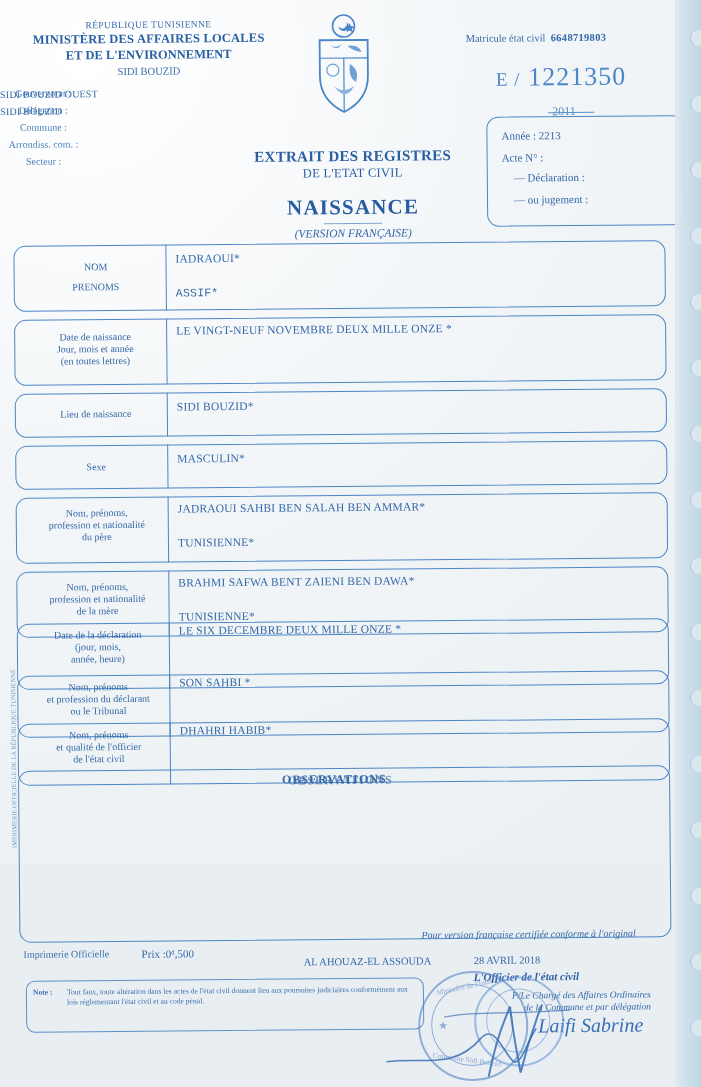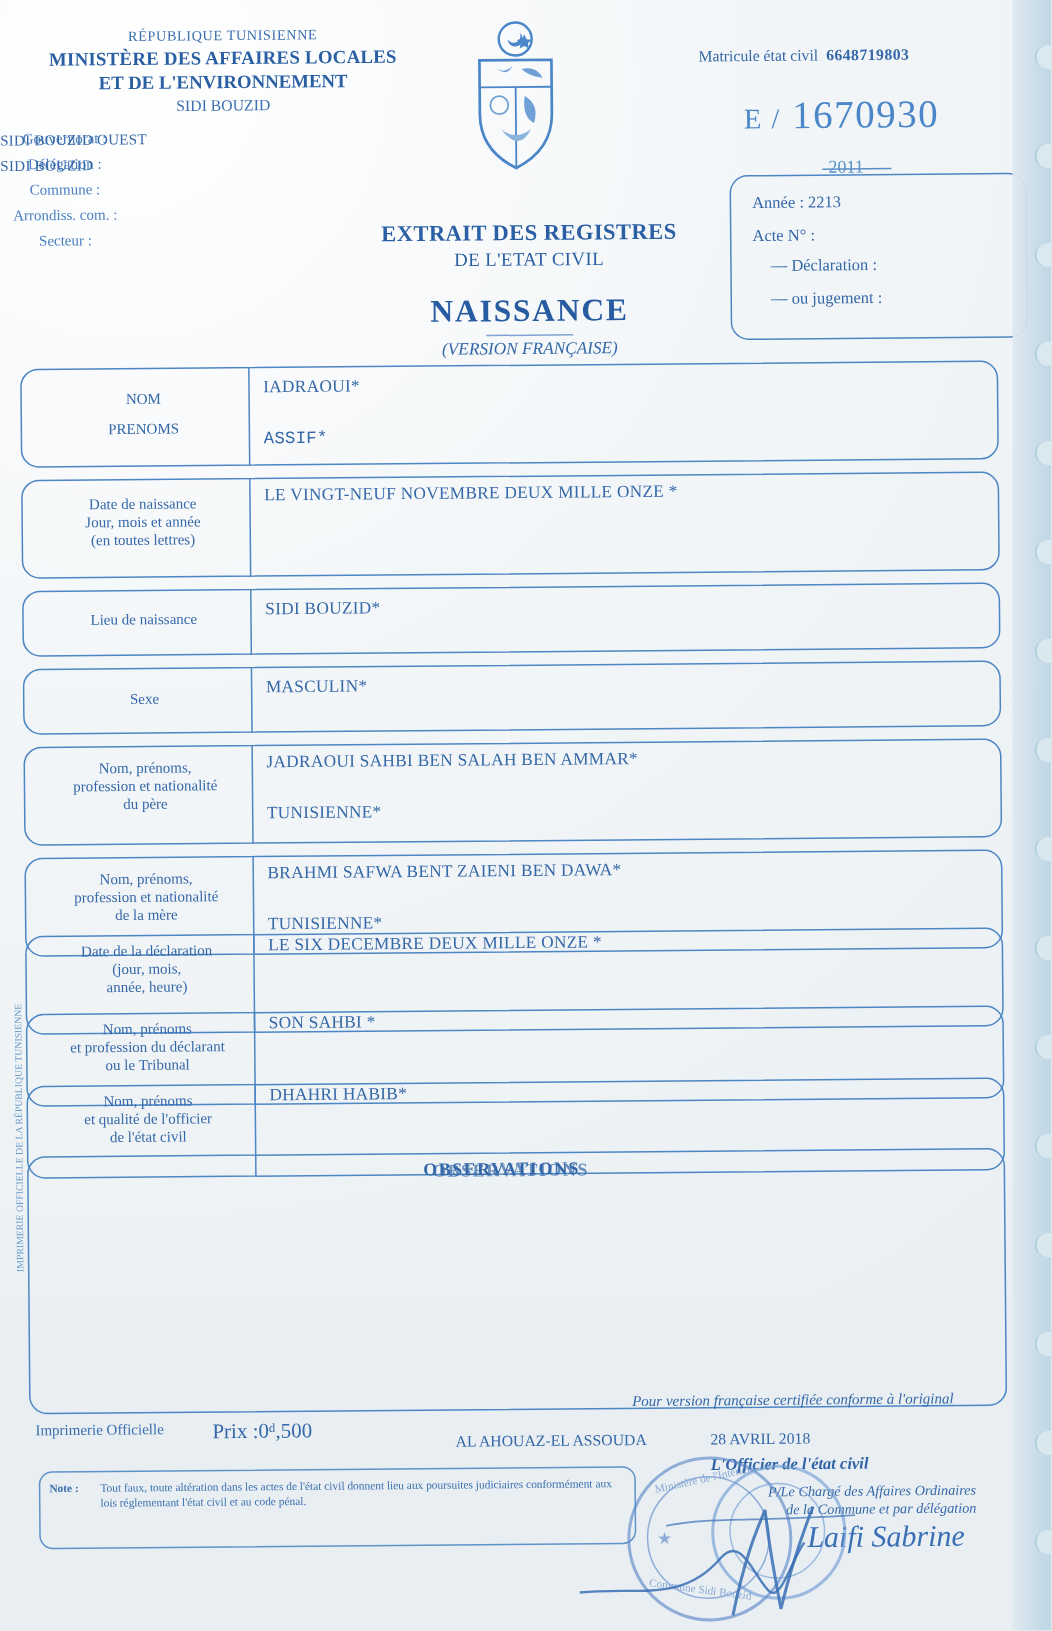--- a/index.html
+++ b/index.html
@@ -76,21 +76,21 @@
   #obs{position:absolute;left:16px;top:768px;width:652px;height:172px;
     border:1.4px solid #4d86c4;border-radius:12px;box-sizing:border-box;}
   #obslabel{position:absolute;left:280px;top:772px;font-size:12px;font-weight:bold;
     letter-spacing:1px;color:#3568a8;}
   #obslabel span{position:absolute;left:0;top:0;}
 
   
   #foot{position:absolute;left:0;top:930px;width:701px;}
   #certif{position:absolute;left:418px;top:0px;font-size:10px;font-style:italic;color:#3568a8;}
   #imp{position:absolute;left:20px;top:16px;font-size:10px;color:#3b6fae;}
-  #prix{position:absolute;left:128px;top:16px;font-size:14px;color:#3568a8;padding-left:10px;}
+  #prix{position:absolute;left:128px;top:16px;font-size:11px;color:#3568a8;padding-left:10px;}
   #place{position:absolute;left:300px;top:26px;font-size:10.5px;color:#3568a8;}
   #date{position:absolute;left:470px;top:26px;font-size:10.5px;color:#3568a8;}
   #officier{position:absolute;left:470px;top:42px;font-size:11px;font-style:italic;font-weight:bold;color:#2f62a6;font-family:Liberation Serif, serif;}
   #deleg1{position:absolute;left:508px;top:62px;font-size:9.5px;font-style:italic;color:#3568a8;}
   #deleg2{position:absolute;left:520px;top:74px;font-size:9.5px;font-style:italic;color:#3568a8;}
   #sign{position:absolute;left:534px;top:86px;font-size:20px;font-style:italic;color:#3a6fb5;
     font-family:"Liberation Serif", serif;}
   #notebox{position:absolute;left:22px;top:48px;width:398px;height:52px;
     border:1.1px solid #5f92c8;border-radius:9px;box-sizing:border-box;}
   #notebox .nt{position:absolute;font-size:7.6px;line-height:9.6px;color:#3b6fae;}
@@ -173,21 +173,21 @@
         <div class="t4">(VERSION FRANÇAISE)</div>
       </div>
 
       <div id="mat">
         <span>Matricule état civil</span>&nbsp;
         <b>6648719803</b>
       </div>
 
       <div id="bignum">
         <span class="e">E /</span>
-        <span>1670930</span>
+        <span>1221350</span>
       </div>
 
       <div id="year">
         <span>2011</span>
         <span class="strike"></span>
       </div>
 
       <div id="rbox">
         <div class="ln" style="top:12px;">
           <span>Année :</span>

